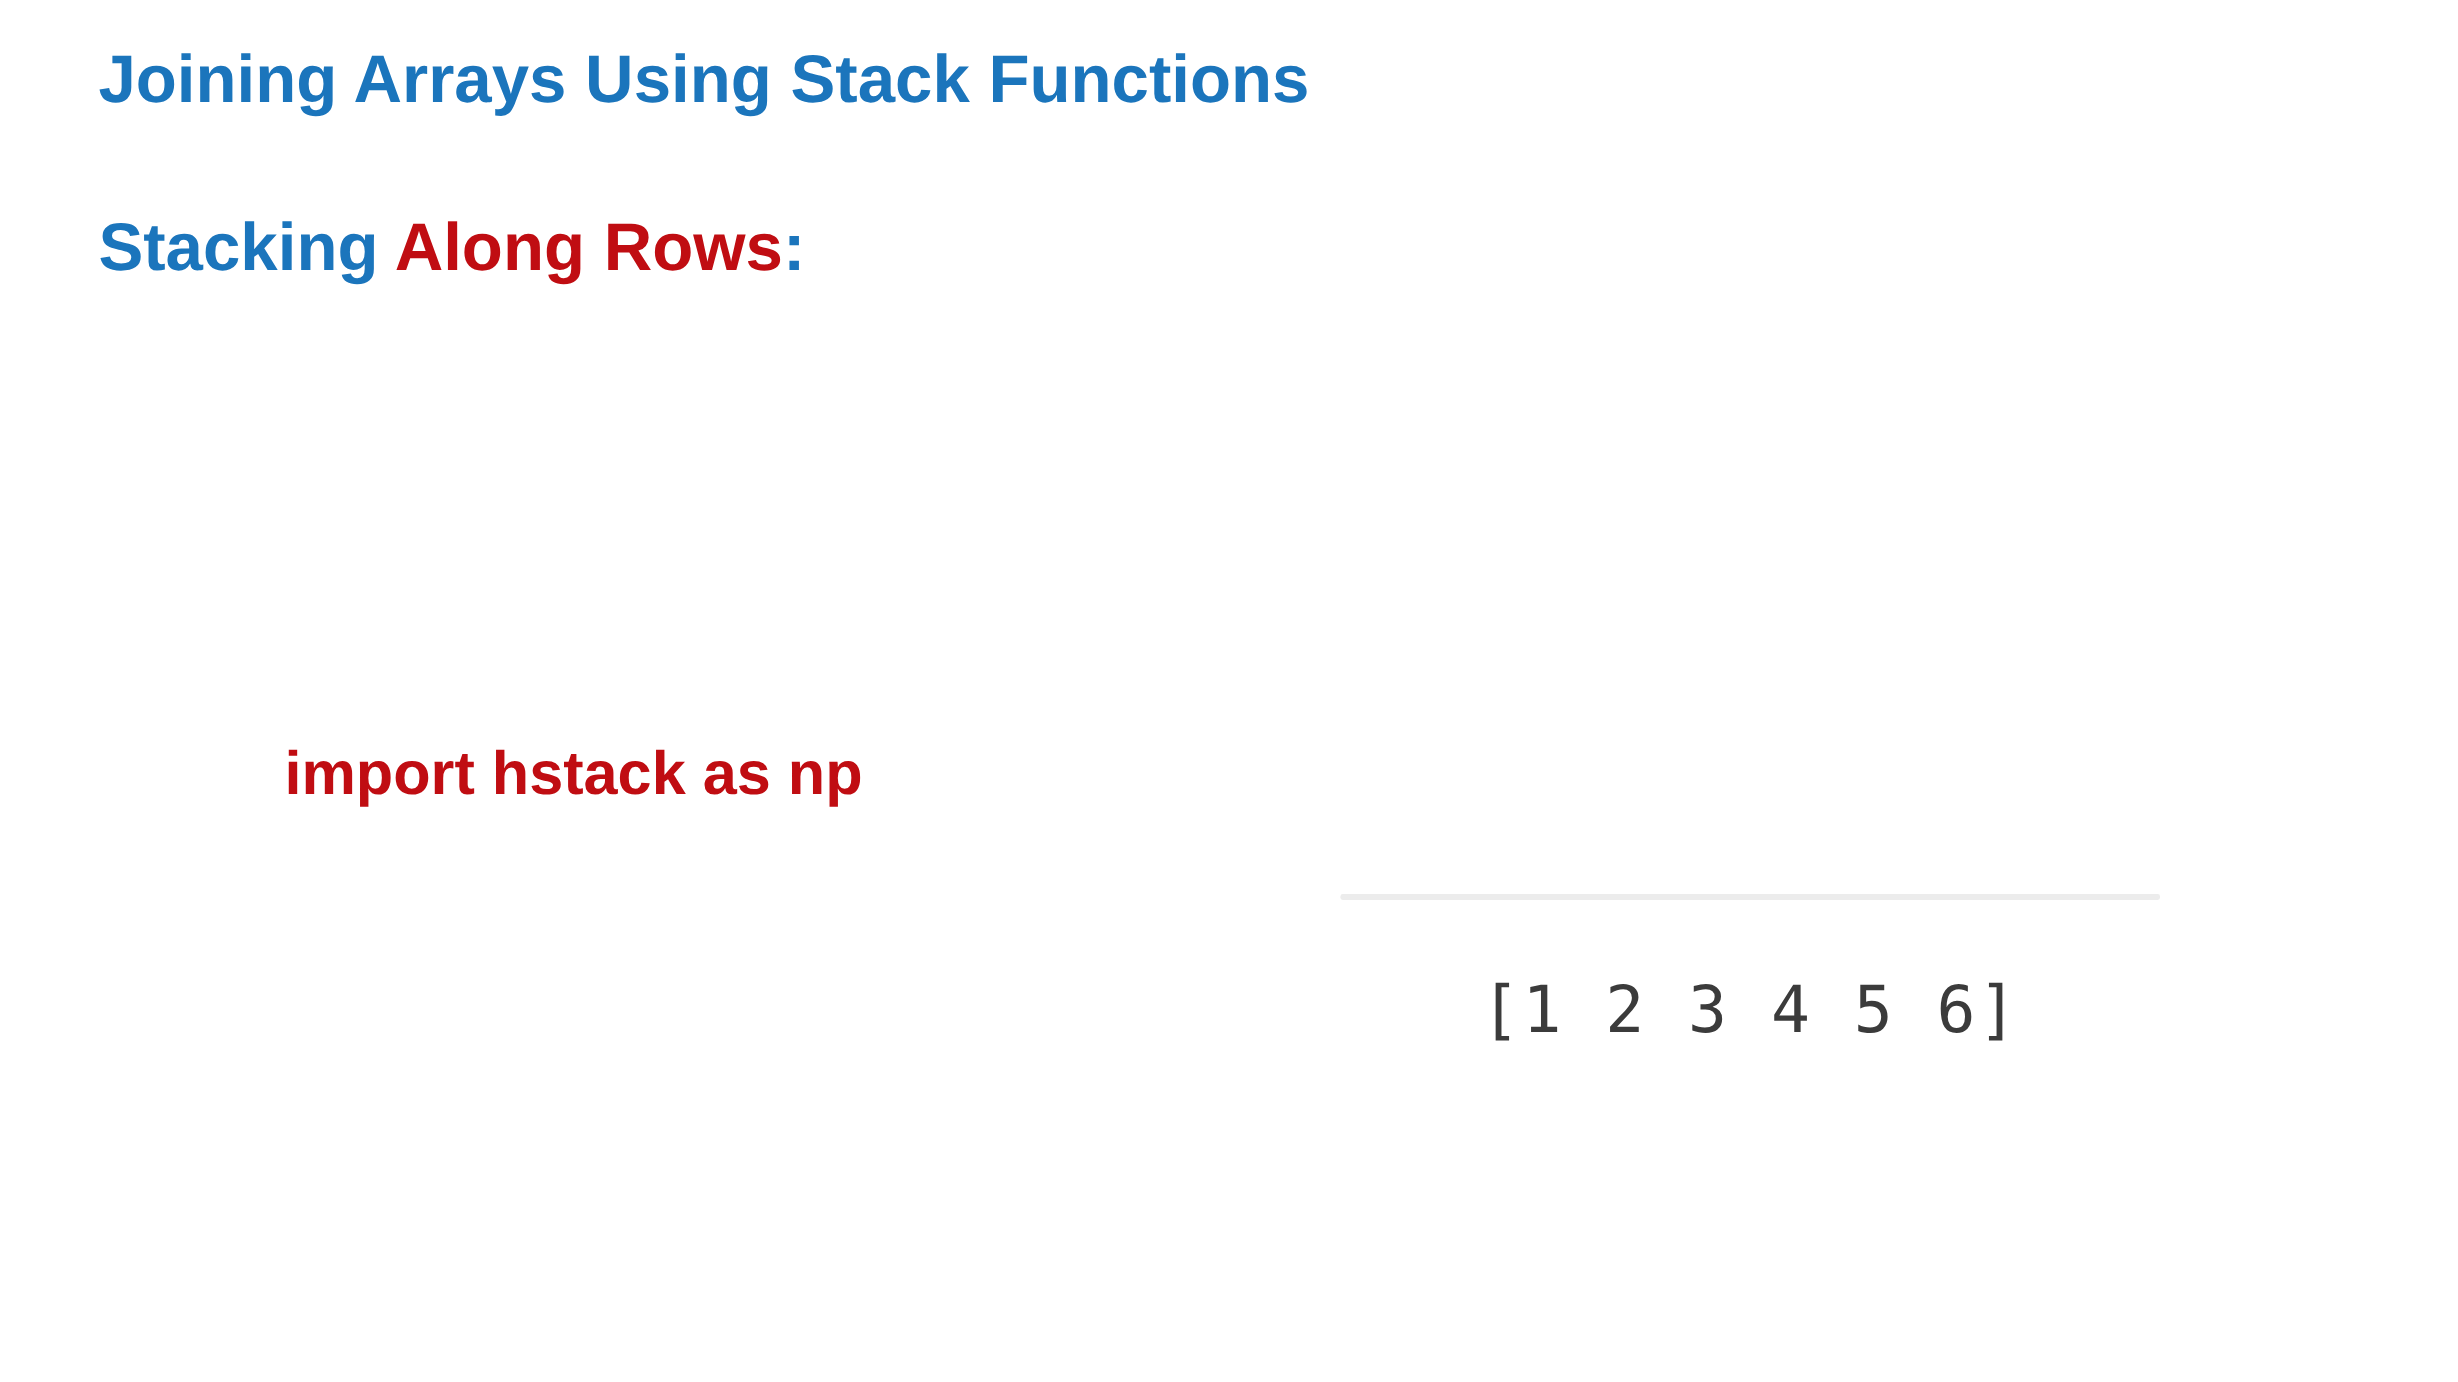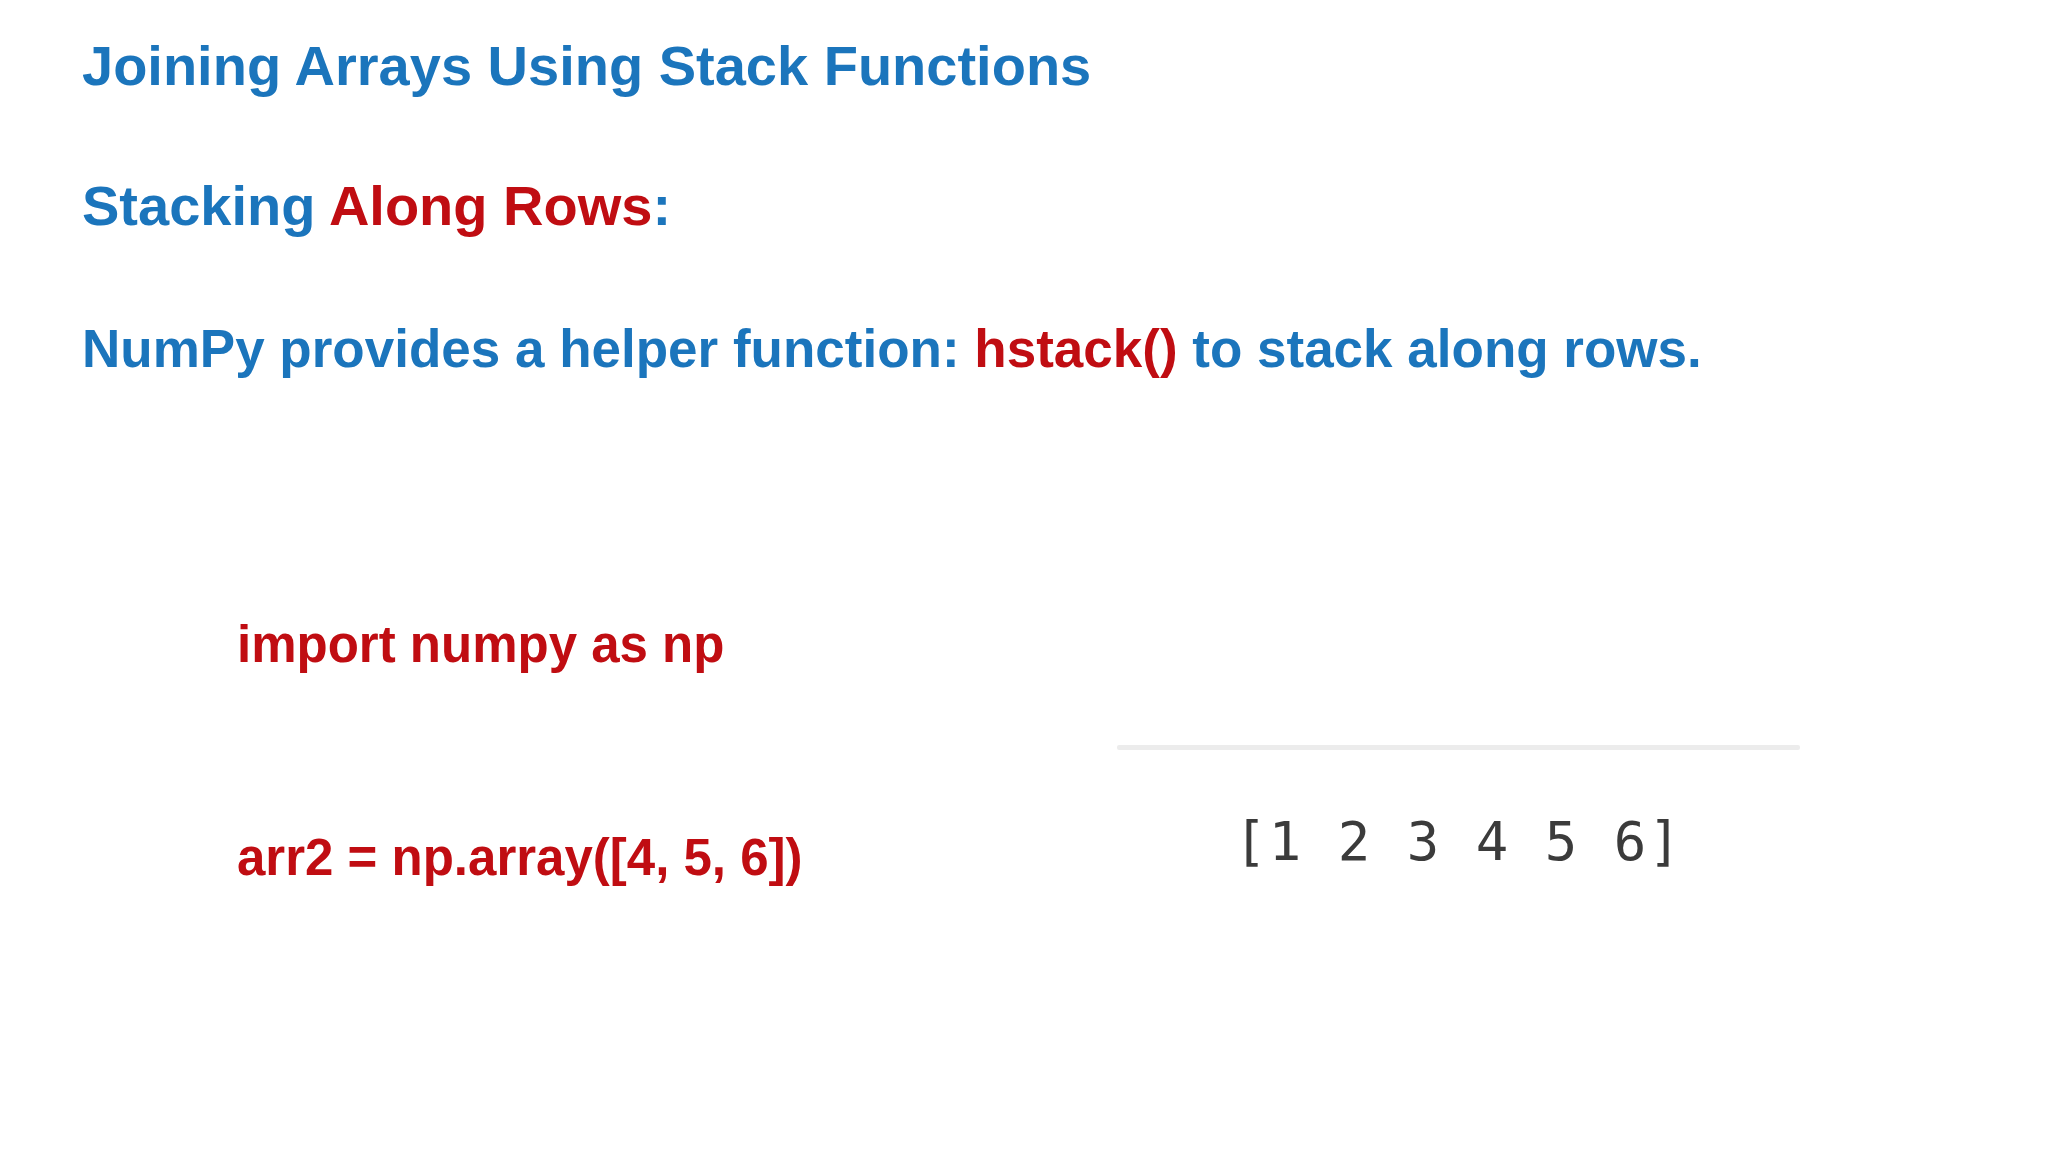--- a/index.html
+++ b/index.html
@@ -79,27 +79,23 @@
 <body>
 
 <div class="slide">
 
   <div class="abs title">Joining Arrays Using Stack Functions</div>
 
   <div class="abs subtitle">
     <span class="blue">Stacking </span><span class="red">Along Rows</span><span class="blue">:</span>
   </div>
 
-  <div class="abs desc">
-    <span class="blue">NumPy provides a helper function: </span><span class="red">hstack()</span><span class="blue"> to stack along rows.</span>
-  </div>
 
   <div class="abs code-block">
-    <div>import numpy as np</div>
-    <div>arr2 = np.array([4, 5, 6])</div>
+    <div>import hstack as np</div>
     
     
   </div>
 
   <div class="abs output-panel">
     <div class="output-divider"></div>
     <div class="output-text">[1 2 3 4 5 6]</div>
   </div>
 
 </div>

